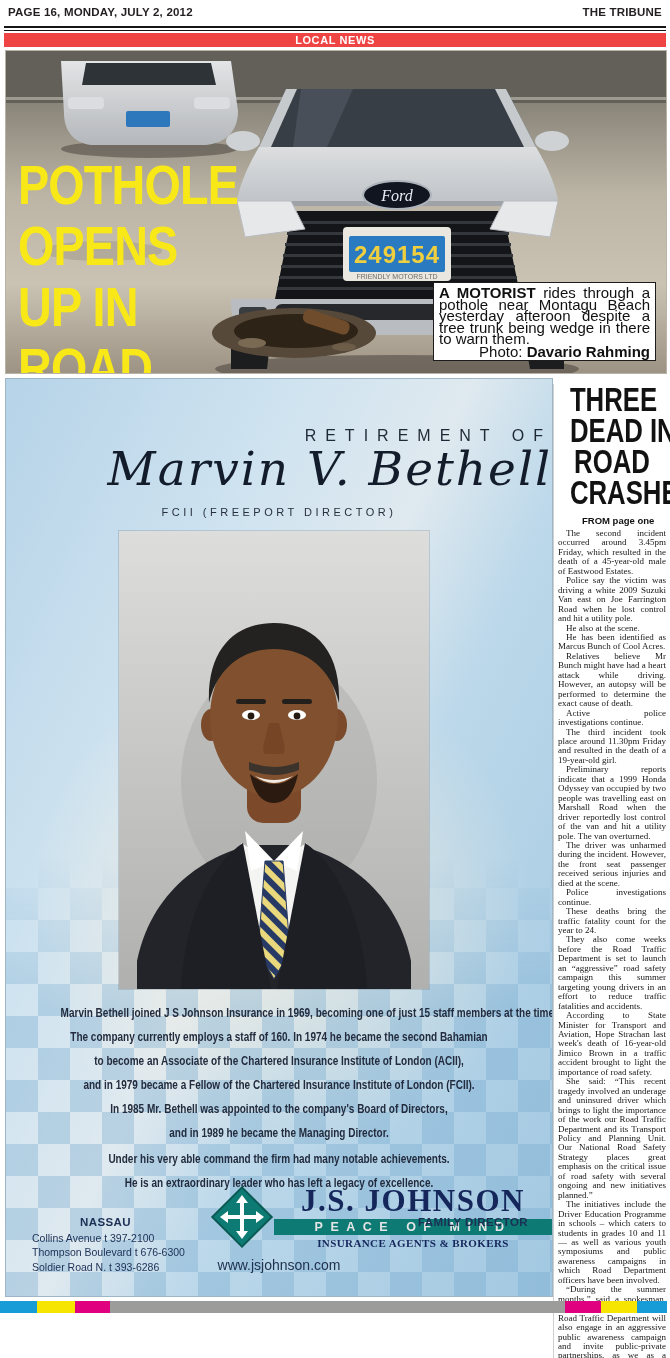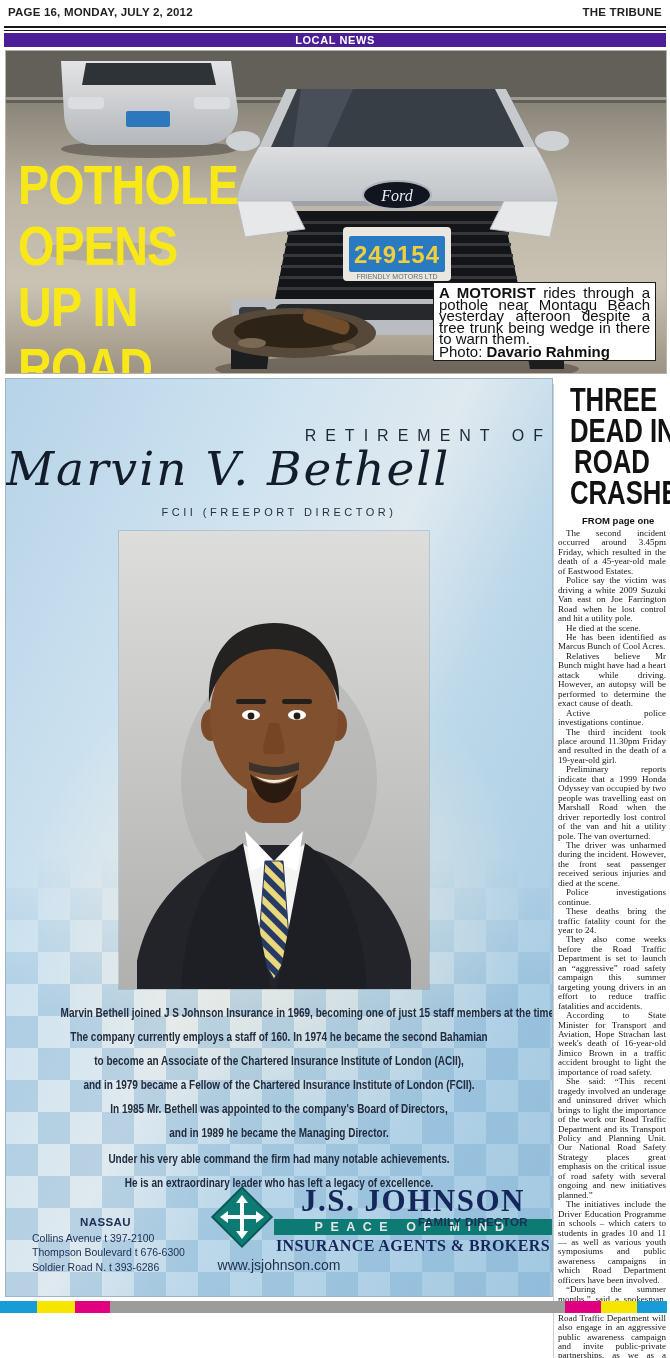--- a/index.html
+++ b/index.html
@@ -4,68 +4,68 @@
 <style>
   html,body{margin:0;padding:0;background:#fff;}
   .page{position:relative;width:670px;height:1358px;background:#fff;overflow:hidden;
         font-family:"Liberation Sans",sans-serif;color:#1a1a1a;}
 
   
   .masthead{position:absolute;top:6px;left:8px;right:8px;display:flex;justify-content:space-between;
             font-size:11.5px;font-weight:bold;color:#231f20;letter-spacing:.2px;}
   .rule-a{position:absolute;top:26px;left:4px;right:4px;height:2px;background:#161616;}
   .rule-b{position:absolute;top:30px;left:4px;right:4px;height:1px;background:#161616;}
-  .section-bar{position:absolute;top:33px;left:4px;right:4px;height:14px;background:#4c1d95;color:#fff;
+  .section-bar{position:absolute;top:33px;left:4px;right:4px;height:14px;background:#ef4444;color:#fff;
                text-align:center;font-size:11px;font-weight:bold;line-height:14px;letter-spacing:.6px;}
 
   
   .photo{position:absolute;top:50px;left:5px;width:660px;height:322px;border:1px solid #b9b2a6;overflow:hidden;}
   .photo svg{position:absolute;left:0;top:0;width:100%;height:100%;}
   .headline-yellow{position:absolute;left:12px;top:104px;}
   .headline-yellow > div{font-size:55px;font-weight:bold;line-height:61px;color:#f9e818;
         white-space:nowrap;transform:scaleX(.85);transform-origin:left;letter-spacing:-1px;}
   .caption{position:absolute;right:10px;bottom:12px;width:211px;background:#fff;border:1px solid #1c1c1c;
            padding:4px 5px 3px;font-size:15px;line-height:11.5px;color:#111;text-align:justify;}
   .caption .lead{font-weight:bold;}
-  .cap-credit{text-align:left;margin-top:1px;}
+  .cap-credit{text-align:right;margin-top:1px;}
   .cap-credit b{font-weight:bold;}
 
   
   .ad{position:absolute;top:378px;left:5px;width:546px;height:917px;overflow:hidden;border:1px solid #9fb6c6;
       background:
         radial-gradient(circle at 50% 58%, rgba(246,238,222,.75), rgba(246,238,222,0) 42%),
         linear-gradient(115deg,#b6d3e8 0%,#cfe3f0 30%,#dfe9ef 48%,#bcd8ea 62%,#a2c8e1 100%);}
   .ad-pattern{position:absolute;left:0;right:0;top:52%;bottom:0;opacity:.45;pointer-events:none;
       background-image:
         linear-gradient(45deg, rgba(116,168,205,.8) 25%, transparent 25%, transparent 75%, rgba(116,168,205,.8) 75%),
         linear-gradient(45deg, rgba(116,168,205,.8) 25%, transparent 25%, transparent 75%, rgba(116,168,205,.8) 75%);
       background-size:64px 64px;background-position:0 0,32px 32px;
       -webkit-mask-image:linear-gradient(to bottom,transparent,black 35%);
       mask-image:linear-gradient(to bottom,transparent,black 35%);}
   .ad-kicker{position:absolute;top:48px;left:0;width:100%;text-align:right;font-size:16px;
              letter-spacing:9px;color:#1e2936;}
-  .ad-name{position:absolute;top:62px;left:0;width:100%;text-align:left;
+  .ad-name{position:absolute;top:62px;left:0;width:100%;text-align:right;
            font-family:"DejaVu Serif",serif;font-style:italic;font-size:47px;color:#131c2b;letter-spacing:2px;}
   .ad-subtitle{position:absolute;top:127px;left:0;width:100%;text-align:center;font-size:11px;
                letter-spacing:3.5px;color:#27313d;}
   .portrait{position:absolute;top:152px;left:113px;width:310px;height:458px;box-shadow:0 0 0 1px rgba(90,110,130,.25);}
   .portrait svg{width:100%;height:100%;display:block;}
   .ad-body{position:absolute;top:622px;left:0;width:100%;}
   .ad-body2{position:absolute;top:768px;left:0;width:100%;}
   .ad-body > div,.ad-body2 > div{font-size:12.5px;font-weight:bold;line-height:24px;color:#232c3e;
         text-align:center;white-space:nowrap;transform:scaleX(.8);transform-origin:center;}
   .logo-row{position:absolute;top:806px;left:0;width:100%;display:flex;justify-content:flex-end;
             align-items:flex-start;gap:0;}
   .logo-icon{width:64px;height:64px;flex:0 0 auto;}
   .logo-text{width:278px;}
   .logo-name{font-family:"Liberation Serif",serif;font-weight:bold;font-size:31px;line-height:32px;
              color:#15265b;letter-spacing:1.5px;text-align:center;}
   .logo-tagline{margin-top:2px;background:#0d7b74;color:#e5e5e5;font-weight:bold;font-size:12.5px;
                 line-height:16px;letter-spacing:7.5px;text-align:center;}
-  .logo-subline{margin-top:2px;font-family:"Liberation Serif",serif;font-weight:bold;font-size:16px;
+  .logo-subline{margin-top:2px;font-family:"Liberation Serif",serif;font-weight:bold;font-size:11px;
                 color:#15265b;text-align:center;letter-spacing:.4px;}
   .logo-site{position:absolute;top:878px;left:0;width:100%;text-align:center;font-size:14px;color:#20324f;}
   .contact{position:absolute;top:836px;font-size:10.5px;color:#1c2f55;line-height:14.2px;}
   .contact .c-title{font-size:11.5px;font-weight:bold;letter-spacing:.4px;margin-bottom:2px;padding-left:48px;}
   .contact-nassau{left:26px;text-align:left;}
   .contact-family{right:24px;text-align:right;}
 
   
   .article{position:absolute;top:384px;left:553px;width:113px;border-left:1px solid #cfcfcf;
            padding-left:4px;box-sizing:border-box;}
@@ -282,21 +282,21 @@
     <div class="art-headline">
         <div>THREE</div>
         <div>DEAD IN</div>
         <div>ROAD</div>
         <div>CRASHES</div>
       </div>
     <div class="art-from">FROM page one</div>
     <div class="art-body">
         <p>The second incident occurred around 3.45pm Friday, which resulted in the death of a 45-year-old male of Eastwood Estates.</p>
         <p>Police say the victim was driving a white 2009 Suzuki Van east on Joe Farrington Road when he lost control and hit a utility pole.</p>
-        <p>He died at the scene.</p>
+        <p>He also at the scene.</p>
         <p>He has been identified as Marcus Bunch of Cool Acres.</p>
         <p>Relatives believe Mr Bunch might have had a heart attack while driving. However, an autopsy will be performed to determine the exact cause of death.</p>
         <p>Active police investigations continue.</p>
         <p>The third incident took place around 11.30pm Friday and resulted in the death of a 19-year-old girl.</p>
         <p>Preliminary reports indicate that a 1999 Honda Odyssey van occupied by two people was travelling east on Marshall Road when the driver reportedly lost control of the van and hit a utility pole. The van overturned.</p>
         <p>The driver was unharmed during the incident. However, the front seat passenger received serious injuries and died at the scene.</p>
         <p>Police investigations continue.</p>
         <p>These deaths bring the traffic fatality count for the year to 24.</p>
         <p>They also come weeks before the Road Traffic Department is set to launch an “aggressive” road safety campaign this summer targeting young drivers in an effort to reduce traffic fatalities and accidents.</p>
         <p>According to State Minister for Transport and Aviation, Hope Strachan last week's death of 16-year-old Jimico Brown in a traffic accident brought to light the importance of road safety.</p>

